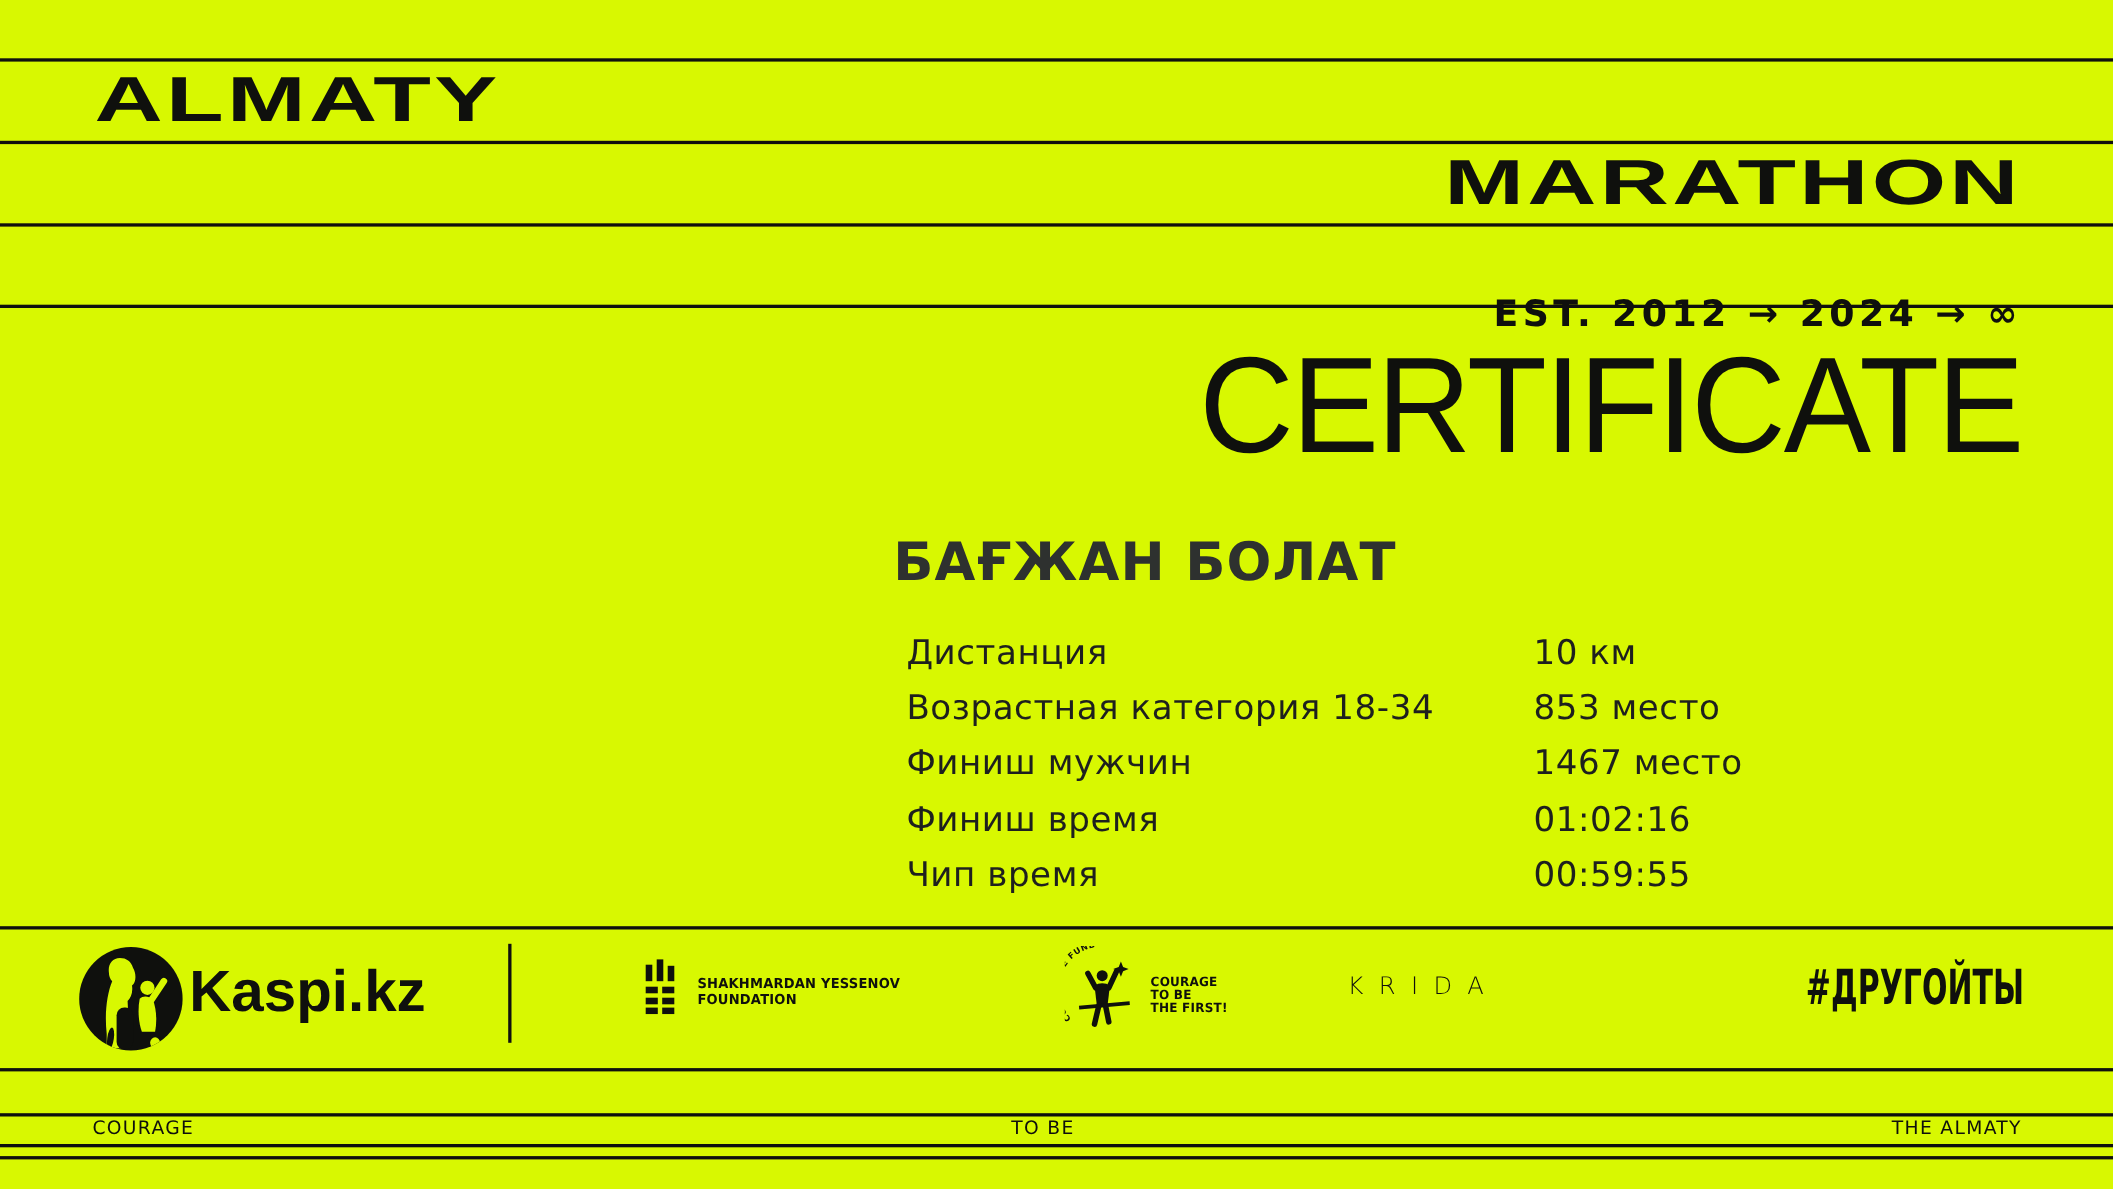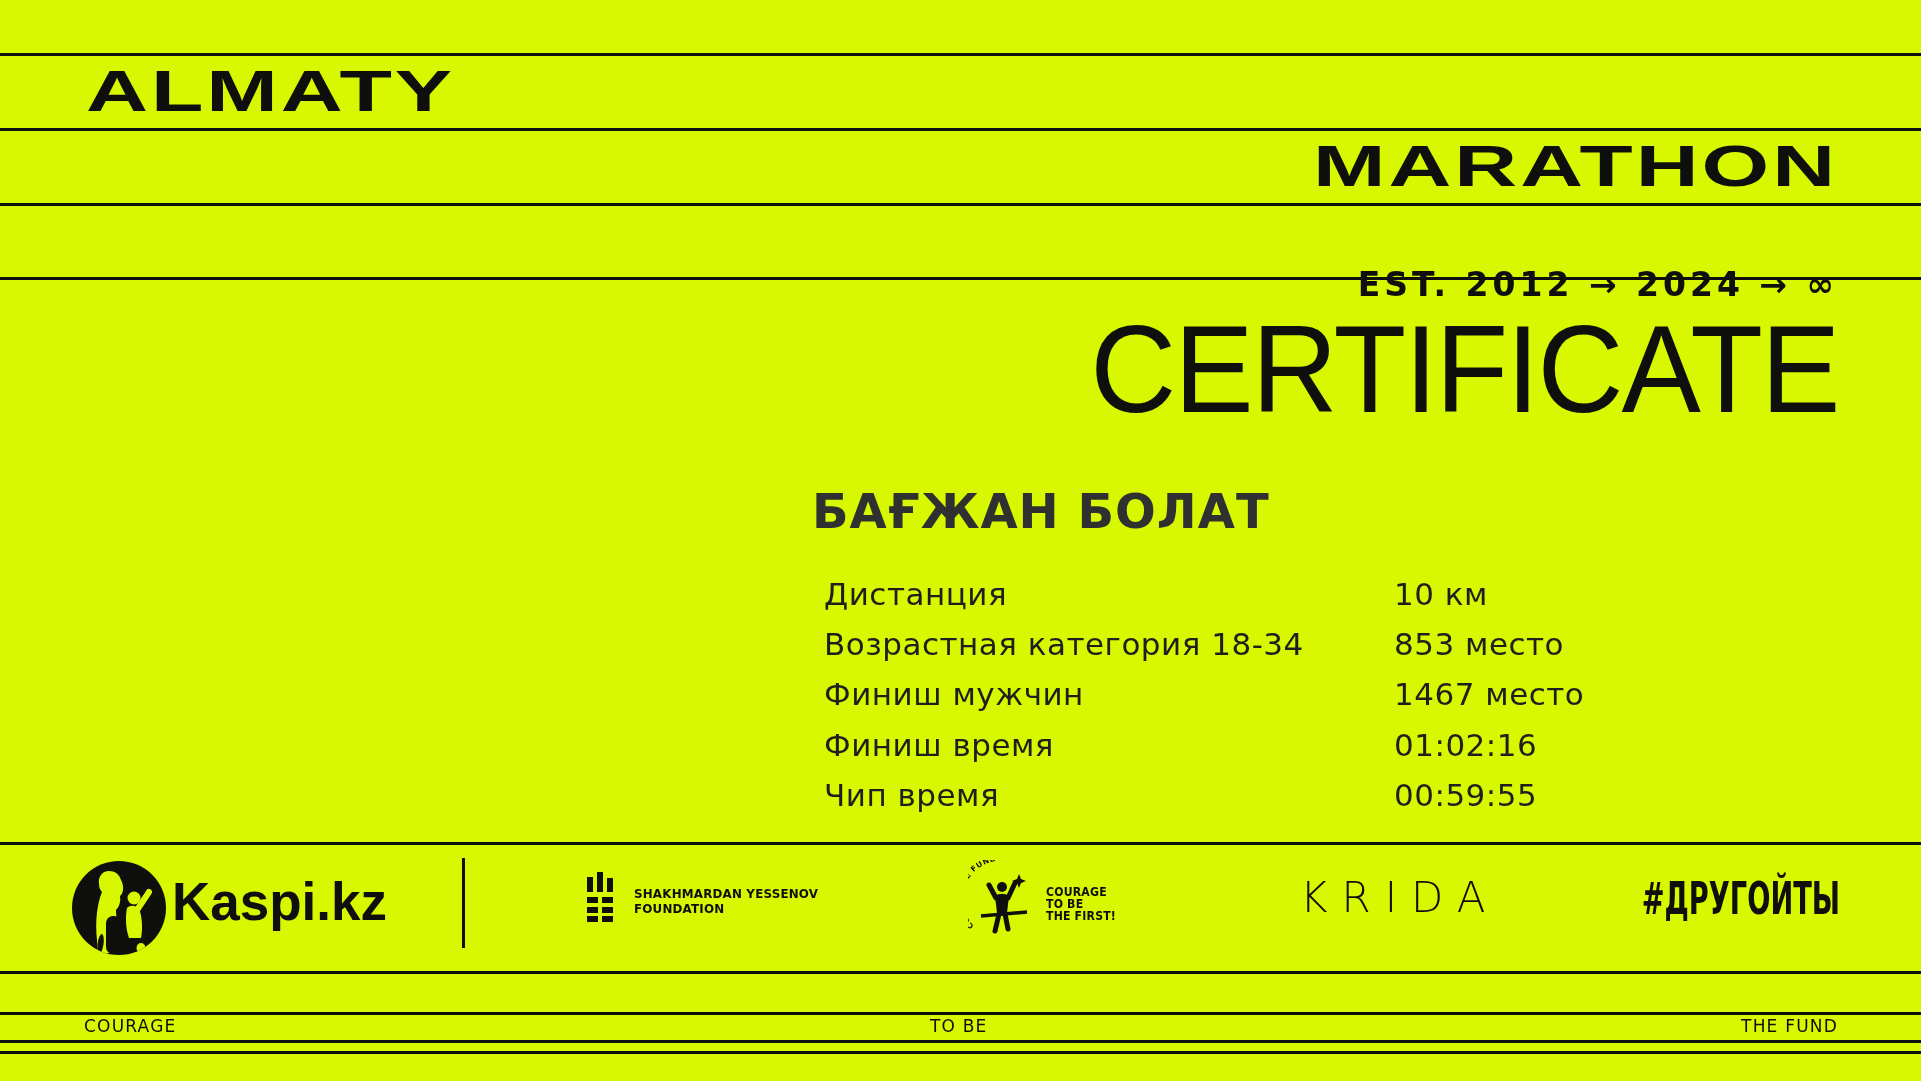--- a/index.html
+++ b/index.html
@@ -68,22 +68,22 @@
     font-size:12.5px;font-weight:bold;line-height:15px;letter-spacing:0.2px;
     transform:scaleX(0.95);transform-origin:left center;
   }
   .cf-icon{position:absolute;left:968px;top:860px;}
   .cf-text{
     position:absolute;left:1046px;top:887px;
     font-size:11.5px;font-weight:bold;line-height:11.8px;letter-spacing:0.2px;
     transform:scaleX(0.95);transform-origin:left center;
   }
   .krida-word{
-    position:absolute;left:1300px;top:880px;height:36px;line-height:36px;
-    font-size:42px;font-weight:100;letter-spacing:14px;
+    position:absolute;left:1225px;top:880px;height:36px;line-height:36px;
+    font-size:22px;font-weight:100;letter-spacing:14px;
   }
   .hashtag-word{
     position:absolute;right:81px;top:874px;height:50px;line-height:50px;
     font-size:44px;font-weight:bold;
     transform:scaleX(0.62);transform-origin:right center;
     white-space:nowrap;
   }
   .bottom-strip{
     position:absolute;left:0;top:1013px;width:100%;height:26px;
     display:flex;align-items:center;justify-content:space-between;
@@ -197,16 +197,16 @@
     <div>TO BE</div>
     <div>THE FIRST!</div>
   </div>
 
   <div class="krida-word">KRIDA</div>
   <div class="hashtag-word">#ДРУГОЙТЫ</div>
 
   <div class="bottom-strip">
     <span>COURAGE</span>
     <span>TO BE</span>
-    <span>THE FUND</span>
+    <span>THE ALMATY</span>
   </div>
 
 </div>
 
 </body></html>

